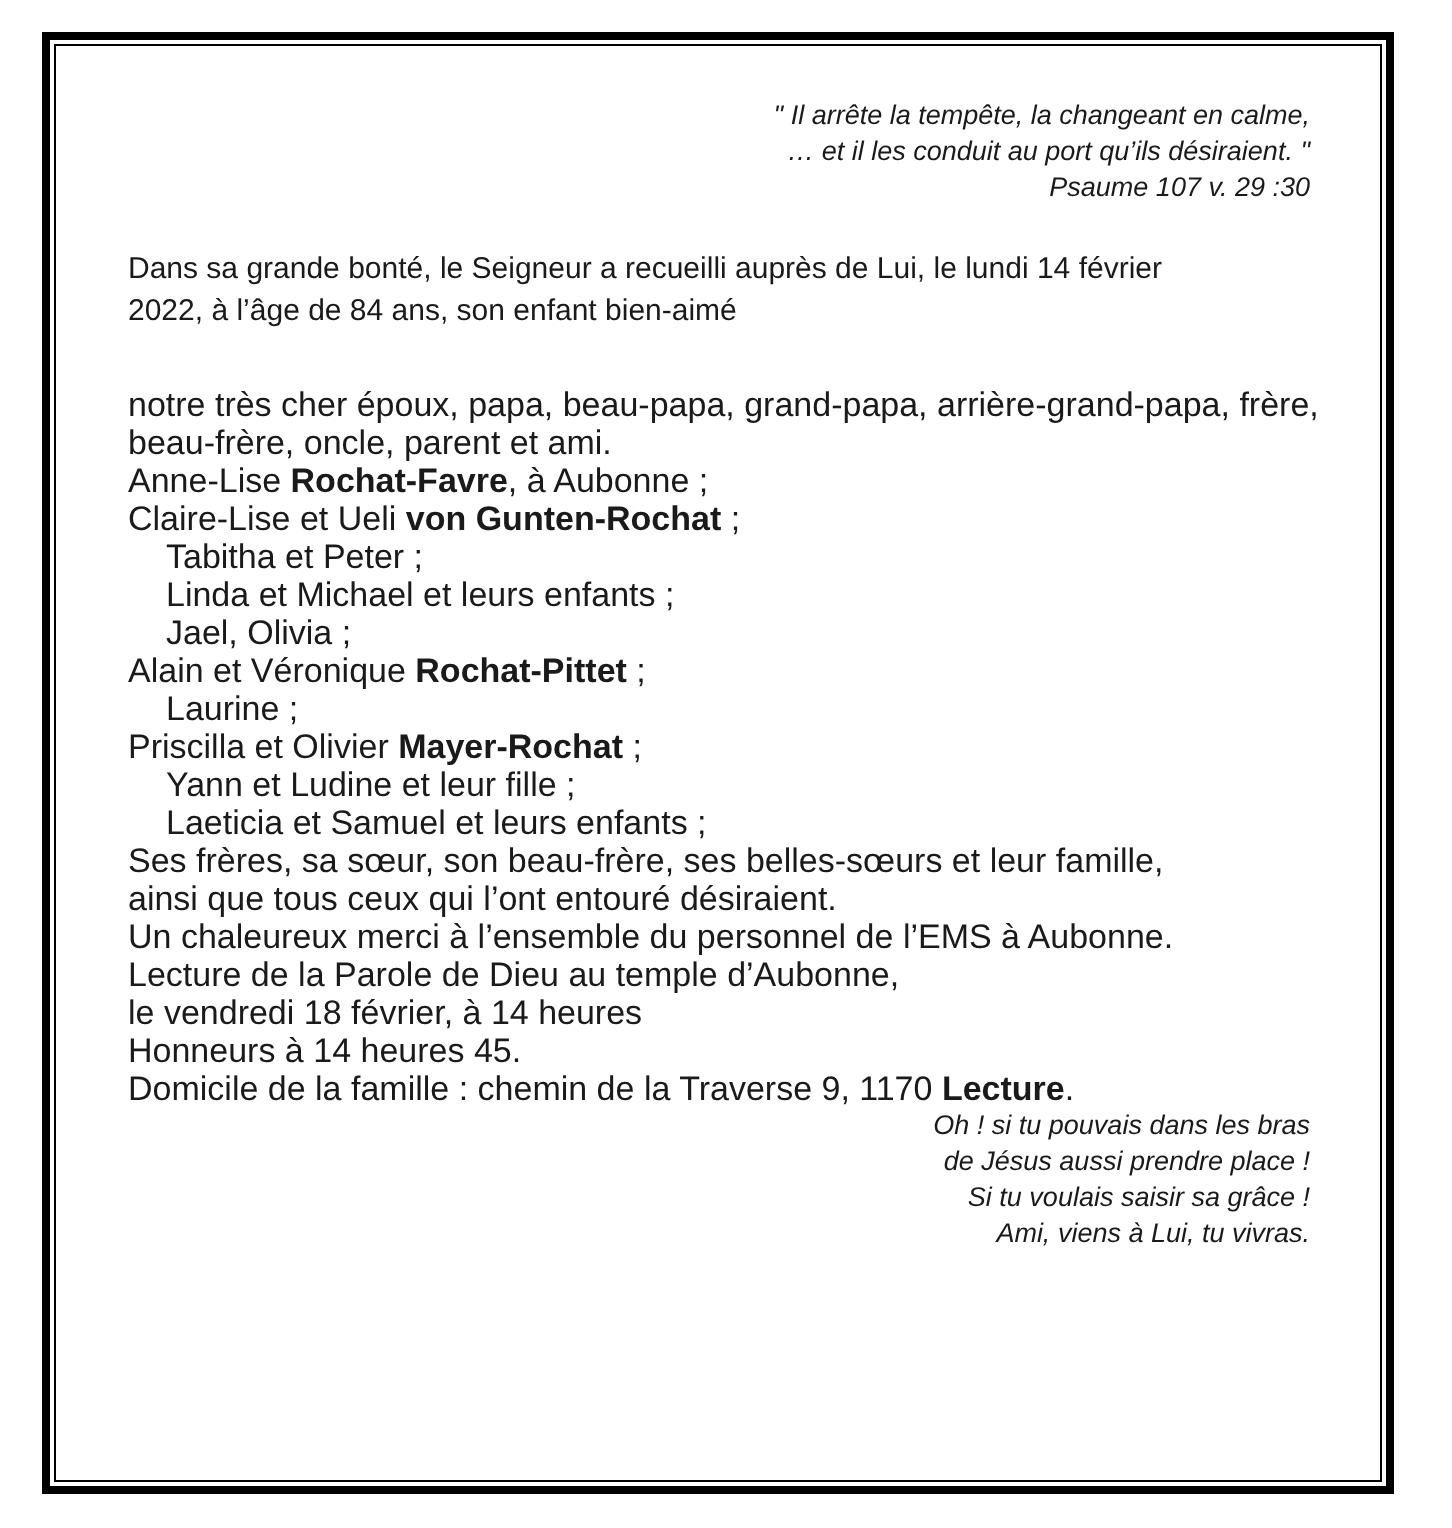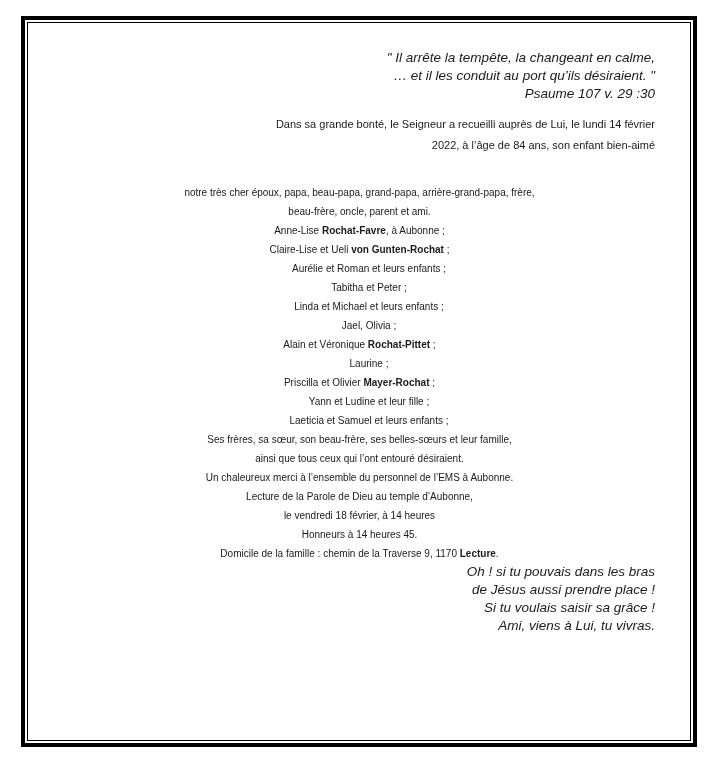--- a/index.html
+++ b/index.html
@@ -31,38 +31,36 @@
     padding: 26px 35px 0 36px;
     overflow: hidden;
   }
   .epigraph {
     text-align: right;
     font-style: italic;
     font-size: 13.5px;
     line-height: 18px;
   }
   .intro {
-    margin-top: 11px;
-    font-size: 11px;
+    margin-top: 21px;
+    font-size: 15px;
     line-height: 21px;
-    text-align: right;
   }
   .deceased-name {
     margin-top: 15px;
     text-align: center;
     font-weight: bold;
     font-size: 17.5px;
     letter-spacing: 0.2px;
   }
   .body-lines {
     margin-top: 27px;
-    font-size: 10px;
+    font-size: 17px;
     line-height: 19px;
     white-space: nowrap;
-    text-align: center;
   }
   .line.indented { padding-left: 19px; }
   .bold { font-weight: bold; }
   .closing-verse {
     margin-top: 0;
     text-align: right;
     font-style: italic;
     font-size: 13.5px;
     line-height: 18px;
   }
@@ -85,21 +83,20 @@
         <div class="line"><span>Dans sa grande bonté, le Seigneur a recueilli auprès de Lui, le lundi 14 février</span></div>
         <div class="line"><span>2022, à l’âge de 84 ans, son enfant bien-aimé</span></div>
       </div>
 
 
     <div class="body-lines">
         <div class="line"><span>notre très cher époux, papa, beau-papa, grand-papa, arrière-grand-papa, frère,</span></div>
         <div class="line"><span>beau-frère, oncle, parent et ami.</span></div>
         <div class="line"><span>Anne-Lise </span><span class="bold">Rochat-Favre</span><span>, à Aubonne ;</span></div>
         <div class="line"><span>Claire-Lise et Ueli </span><span class="bold">von Gunten-Rochat</span><span> ;</span></div>
-        <div class="line indented"><span>Aurélie et Roman et leurs enfants ;</span></div>
         <div class="line indented"><span>Tabitha et Peter ;</span></div>
         <div class="line indented"><span>Linda et Michael et leurs enfants ;</span></div>
         <div class="line indented"><span>Jael, Olivia ;</span></div>
         <div class="line"><span>Alain et Véronique </span><span class="bold">Rochat-Pittet</span><span> ;</span></div>
         <div class="line indented"><span>Laurine ;</span></div>
         <div class="line"><span>Priscilla et Olivier </span><span class="bold">Mayer-Rochat</span><span> ;</span></div>
         <div class="line indented"><span>Yann et Ludine et leur fille ;</span></div>
         <div class="line indented"><span>Laeticia et Samuel et leurs enfants ;</span></div>
         <div class="line"><span>Ses frères, sa sœur, son beau-frère, ses belles-sœurs et leur famille,</span></div>
         <div class="line"><span>ainsi que tous ceux qui l’ont entouré désiraient.</span></div>

